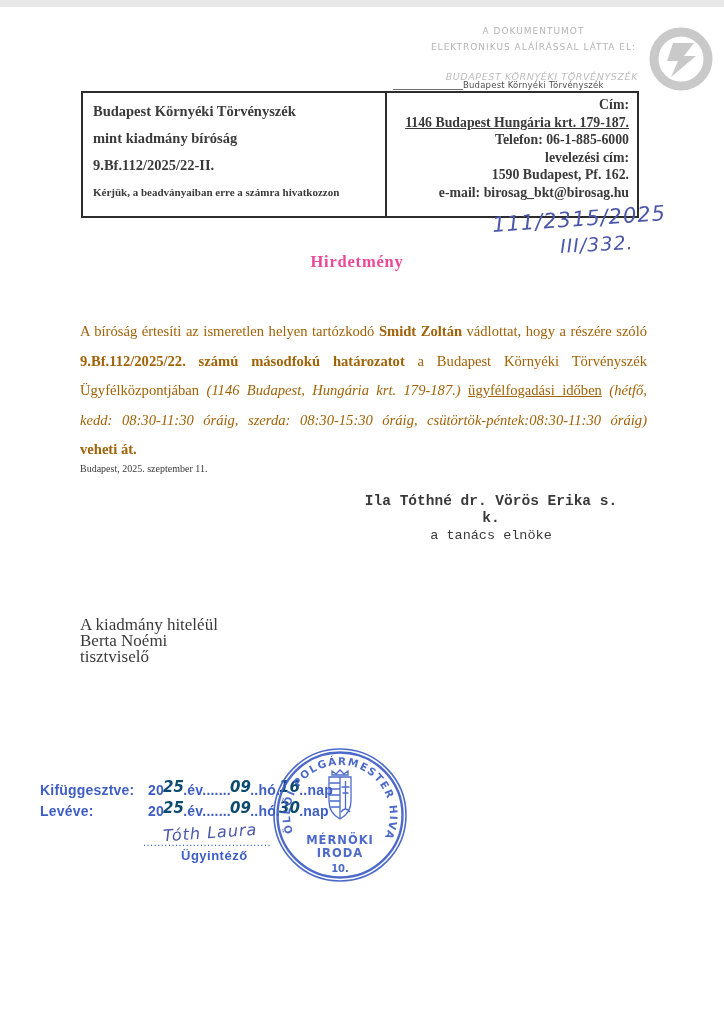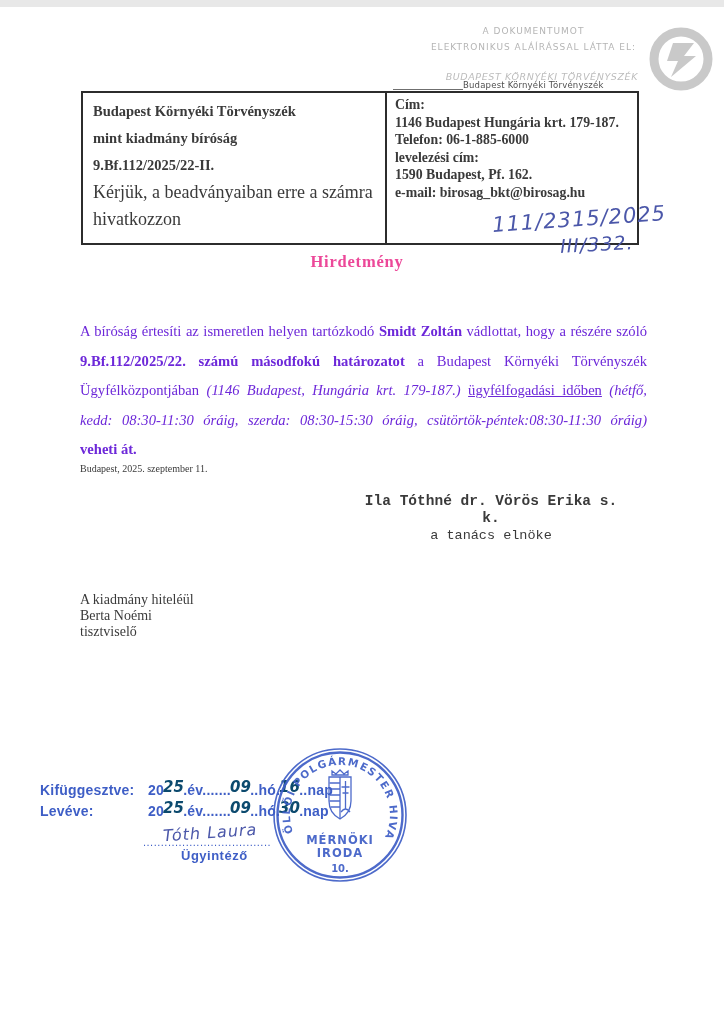--- a/index.html
+++ b/index.html
@@ -46,26 +46,26 @@
     border: 2px solid #2c2c2c;
     display: flex;
     background: #fff;
   }
   .hdr-left {
     width: 304px; border-right: 2px solid #2c2c2c;
     padding: 5px 10px 10px 10px;
     font-size: 14.5px;
   }
   .hdr-left .row { line-height: 27px; font-weight: bold; }
-  .hdr-left .row.plain { font-weight: normal; font-size: 18px; }
+  .hdr-left .row.plain { font-weight: bold; font-size: 11px; }
   .hdr-right {
     flex: 1; padding: 3px 8px 8px 8px;
-    font-size: 13.8px; font-weight: bold; line-height: 17.6px;
-  }
-  .hdr-right .addr { }
+    font-size: 13.8px; font-weight: bold; line-height: 17.6px; text-align: right;
+  }
+  .hdr-right .addr { text-decoration: underline; }
 
   
   .hw { color: #4b57a9; font-style: italic; font-family: "DejaVu Sans", sans-serif; }
   .reg1 {
     position: absolute; left: 492px; top: 200px;
     font-size: 21px; letter-spacing: 1px; transform: rotate(-4deg);
   }
   .reg2 {
     position: absolute; left: 560px; top: 226px;
     font-size: 19px; letter-spacing: 1px; transform: rotate(-3deg);
@@ -75,36 +75,36 @@
   .doc-title {
     position: absolute; left: 0; right: 10px; top: 245px;
     text-align: center; font-weight: bold;
     font-size: 16.5px; letter-spacing: .8px; color: #ec4899;
   }
 
   
   .body-par {
     position: absolute; left: 80px; top: 310px; width: 567px;
     font-size: 14.6px; line-height: 29.5px;
-    text-align: justify; color: #6d28d9;
+    text-align: justify; color: #a16207;
   }
   .b { font-weight: bold; }
   .i { font-style: italic; }
   .u { text-decoration: underline; }
 
   
   .dateline { position: absolute; left: 80px; top: 456px; font-size: 10px; }
   .signer {
     position: absolute; left: 358px; top: 486px; width: 266px;
     text-align: center; line-height: 17px; font-family: Liberation Mono, monospace;
   }
   .signer .name { font-weight: bold; font-size: 14.5px; }
   .signer .role { font-size: 13.5px; }
 
-  .attest { position: absolute; left: 80px; top: 585px; font-size: 14px; line-height: 16px; }
+  .attest { position: absolute; left: 80px; top: 610px; font-size: 17px; line-height: 16px; }
 
   
   .stampblue { color: #3e5ec6; font-family: "Liberation Sans", sans-serif; font-weight: bold; }
   .post-line { position: absolute; left: 40px; font-size: 14px; letter-spacing: .2px; white-space: nowrap; }
   .post-line.l1 { top: 774px; }
   .post-line.l2 { top: 795px; }
   .post-line .lbl { display: inline-block; width: 108px; }
   .post-line .hwd {
     color: #0c4a6e; font-style: italic; font-family: "DejaVu Sans", sans-serif;
     font-size: 15px; font-weight: bold;

